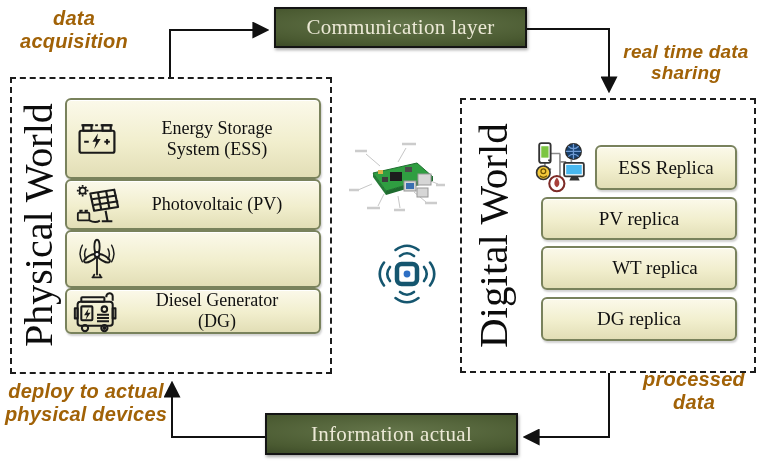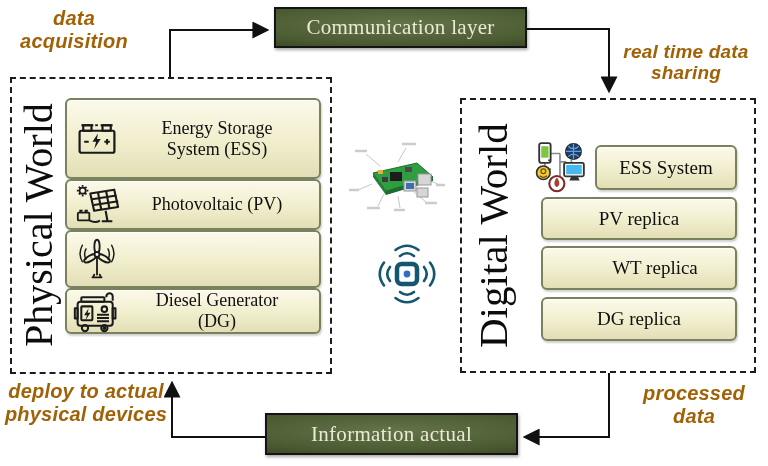--- a/index.html
+++ b/index.html
@@ -53,21 +53,21 @@
   .iot-cluster { position:absolute; left:72px; top:41px; width:54px; height:52px; }
 
   
   .note {
     position:absolute; text-align:center; font-style:italic; font-weight:bold;
     font-size:20px; line-height:1.13; color:#a16207; letter-spacing:.2px;
   }
   .note-acq  { left:8px;   top:7px;   width:132px; }
   .note-rt   { left:606px; top:41px;  width:160px; font-size:19px; }
   .note-dep  { left:0px;   top:380px; width:172px; }
-  .note-proc { left:628px; top:382px; width:132px; }
+  .note-proc { left:628px; top:368px; width:132px; }
 
   .mid-art { position:absolute; }
   .rpi  { left:348px; top:134px; width:100px; height:96px; }
   .wifi { left:375px; top:239px; width:64px; height:70px; }
 
   .arrows { position:absolute; left:0; top:0; width:768px; height:466px; pointer-events:none; }
 </style>
 </head>
 <body>
 
@@ -221,21 +221,21 @@
         <path d="M36 34 l-2 4 h10 l-2 -4 z" fill="#333"></path>
         <circle cx="9" cy="30.5" r="6.5" fill="#f3c93c" stroke="#333" stroke-width="1.6"></circle>
         <circle cx="9" cy="29" r="2.3" fill="none" stroke="#6e5300" stroke-width="1.2"></circle>
         <path d="M5.5 33.5 c2 1.7 5 1.7 7 0" stroke="#6e5300" stroke-width="1.2" fill="none"></path>
         <circle cx="22" cy="41" r="7.3" fill="#fff" stroke="#7d2b27" stroke-width="2"></circle>
         <path d="M22 35 c-3.2 4 -3.2 7.5 0 9.5 c3.2 -2 3.2 -5.5 0 -9.5 z" fill="#a8403a"></path>
       </svg>
     </span>
 
     <div class="cream rep-box rep-ess">
-      <span>ESS System</span>
+      <span>ESS Replica</span>
     </div>
     <div class="cream rep-box rep-pv">
       <span>PV replica</span>
     </div>
     <div class="cream rep-box rep-wt">
       <span>WT replica</span>
     </div>
     <div class="cream rep-box rep-dg">
       <span>DG replica</span>
     </div>

